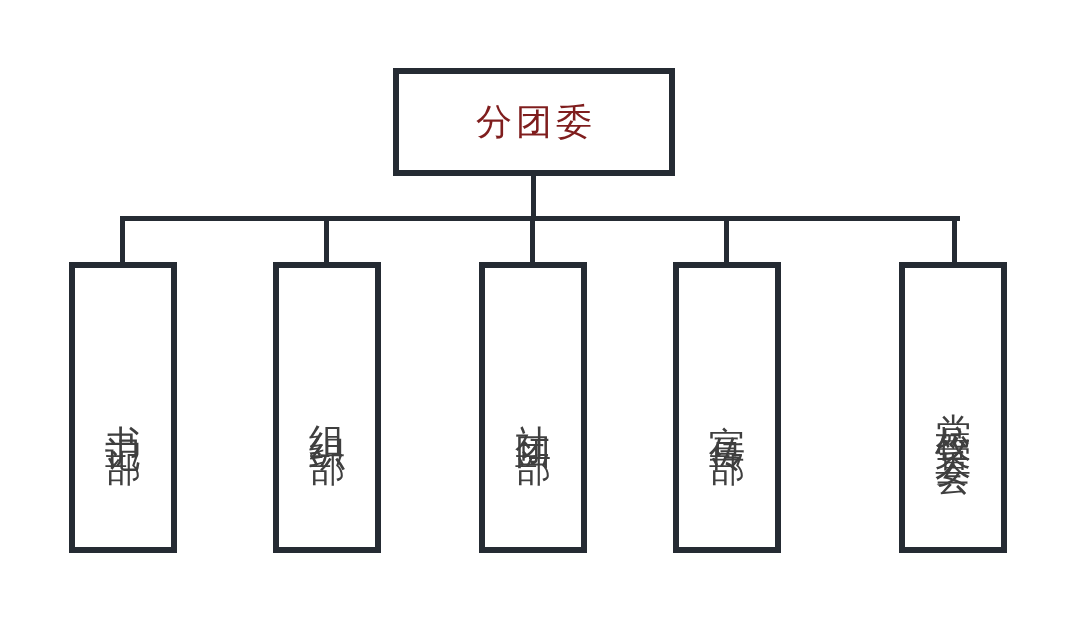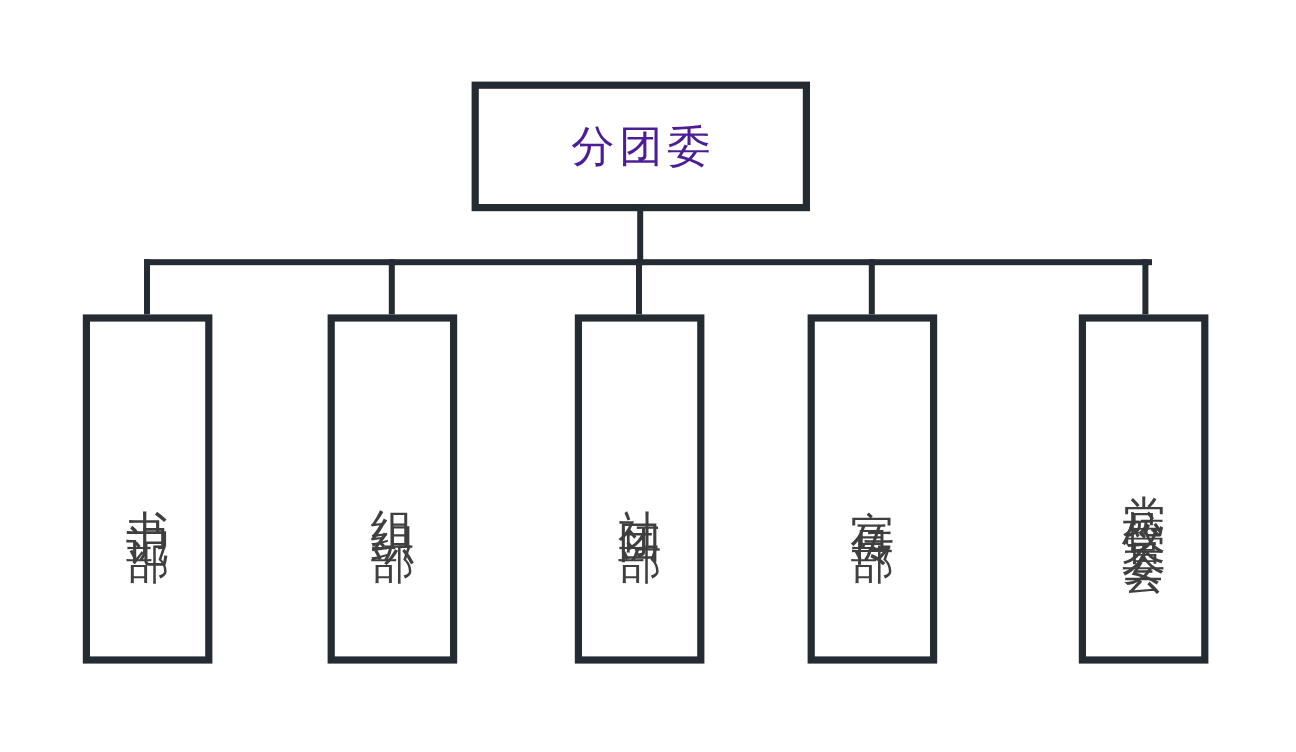--- a/index.html
+++ b/index.html
@@ -27,21 +27,21 @@
   .root-node {
     left: 393px;
     top: 68px;
     width: 282px;
     height: 108px;
   }
   .root-label {
     font-size: 36px;
     letter-spacing: 4px;
     padding-left: 4px; 
-    color: #4c1d95;
+    color: #7f1d1d;
     white-space: nowrap;
   }
   .child-node {
     top: 262px;
     width: 108px;
     height: 291px;
   }
   .child-label {
     writing-mode: vertical-lr;
     text-orientation: upright;

